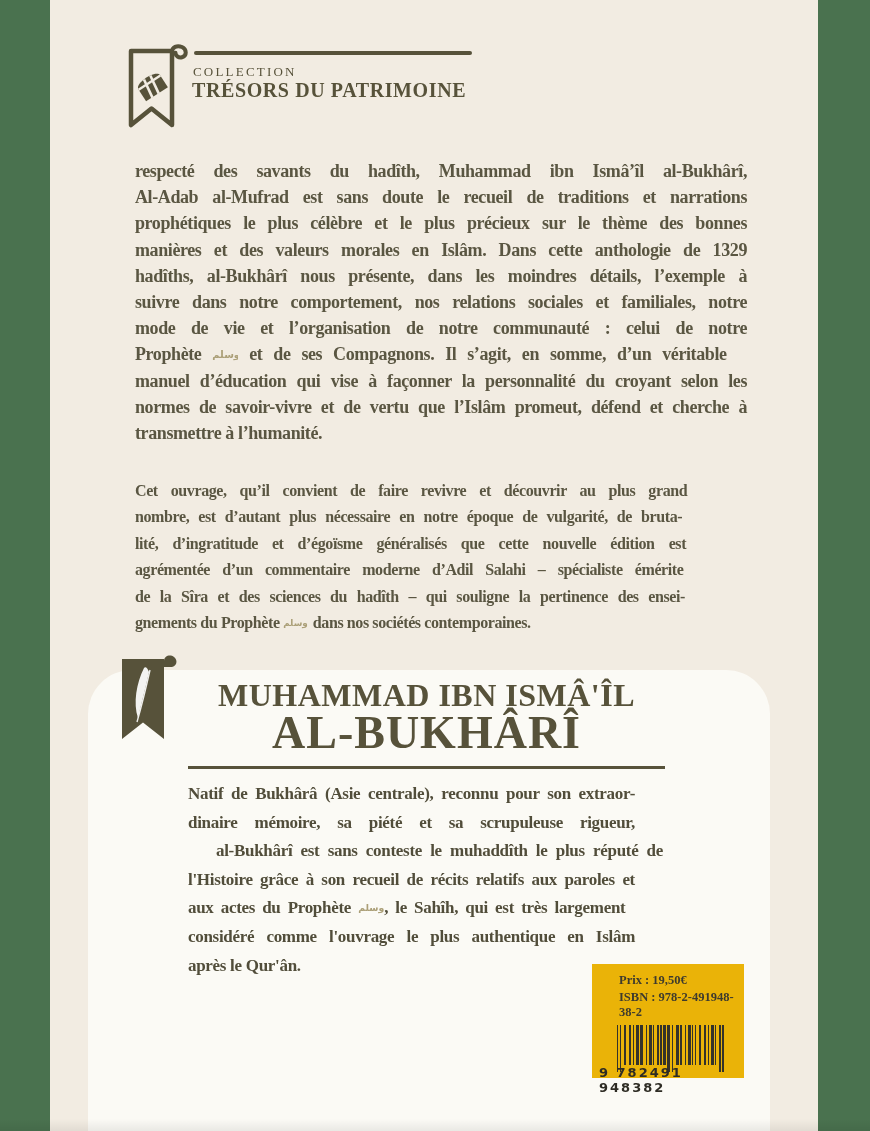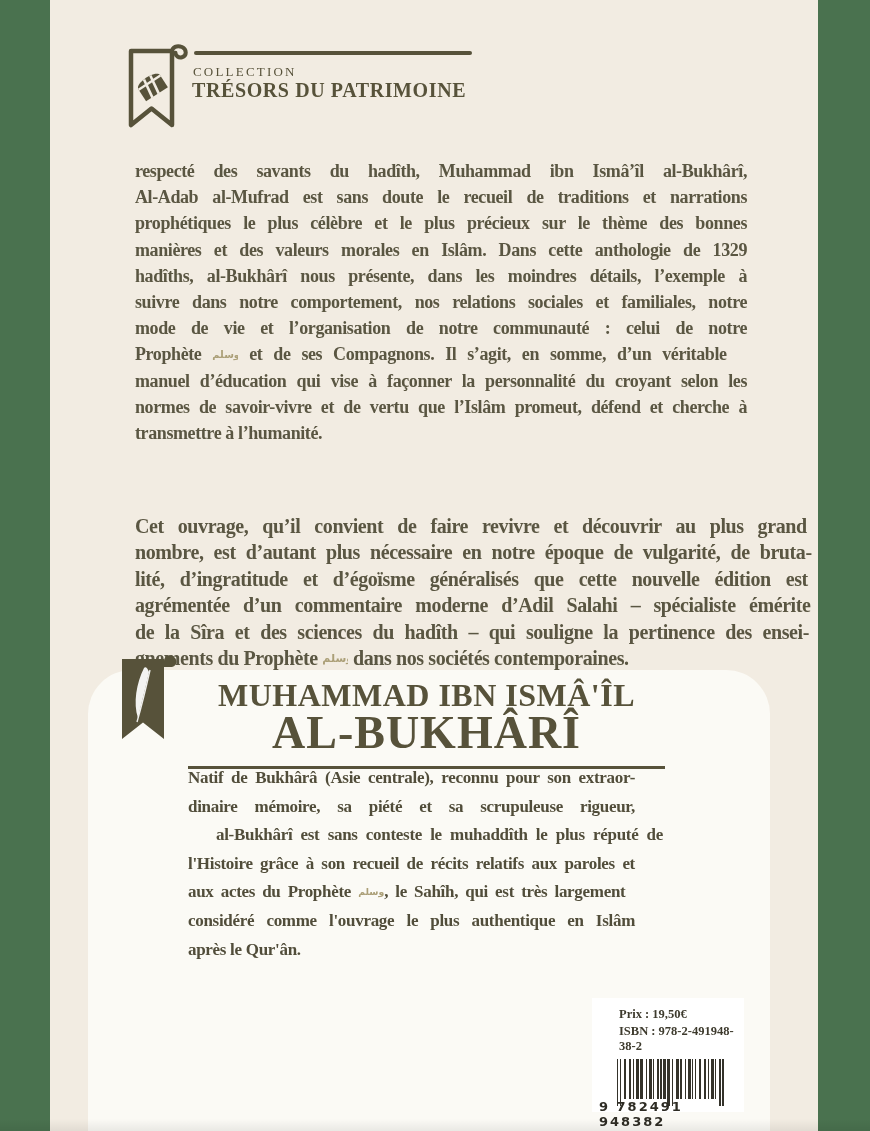--- a/index.html
+++ b/index.html
@@ -17,39 +17,39 @@
   .ribbon-svg{position:absolute;left:126px;top:44px;width:70px;height:86px;}
   .header-line{position:absolute;left:194px;top:51px;width:278px;height:4px;background:var(--ink);border-radius:2px;}
   .collection-label{position:absolute;left:193px;top:64px;font-size:13px;letter-spacing:2.2px;color:var(--ink);font-weight:400;}
   .collection-title{position:absolute;left:192px;top:79px;font-size:20px;font-weight:700;letter-spacing:.6px;color:var(--ink);}
 
   
   .para{position:absolute;font-weight:700;color:var(--text);}
   .para .line{white-space:nowrap;overflow:visible;}
   .para1{left:135px;top:158px;width:612px;font-size:18px;letter-spacing:-.4px;}
   .para1 .line{height:26.2px;line-height:26.2px;}
-  .para2{left:135px;top:478px;width:612px;font-size:20px;letter-spacing:-.4px;margin-top:35px;}
+  .para2{left:135px;top:478px;width:612px;font-size:16px;letter-spacing:-.4px;}
   .para2 .line{height:26.4px;line-height:26.4px;}
 
   .pbuh{font-family:"DejaVu Sans", sans-serif;font-size:.55em;color:#ab9f77;letter-spacing:-1px;
         display:inline-block;transform:translateY(-1px);max-width:26px;overflow:hidden;vertical-align:middle;}
 
   
   .author-panel{position:absolute;left:88px;top:670px;width:682px;height:461px;background:var(--panel);
                 border-radius:44px 44px 0 0;}
   .bookmark-svg{position:absolute;left:119px;top:655px;width:60px;height:86px;}
   .author-head{position:absolute;left:188px;top:682px;width:477px;text-align:center;color:var(--ink);}
   .author-name1{font-size:32px;font-weight:700;letter-spacing:.5px;line-height:26px;}
   .author-name2{font-size:46px;font-weight:700;letter-spacing:1px;line-height:50px;margin-top:0px;}
   .author-rule{position:absolute;left:188px;top:766px;width:477px;height:3px;background:var(--ink);}
-  .bio{left:188px;top:764px;width:447px;font-size:17px;letter-spacing:-.3px;color:#514d3a;}
+  .bio{left:188px;top:780px;width:447px;font-size:17px;letter-spacing:-.3px;color:#514d3a;}
   .bio .line{height:28.6px;line-height:28.6px;}
 
   
-  .barcode-box{position:absolute;left:592px;top:998px;width:152px;height:114px;background:#ffffff;}
+  .barcode-box{position:absolute;left:592px;top:964px;width:152px;height:114px;background:#eab308;}
   .price{margin:9px 0 0 27px;font-size:12.5px;font-weight:700;color:#3e3b2e;}
   .isbn{margin:2px 0 0 27px;font-size:12.5px;font-weight:700;color:#3e3b2e;}
   .bars{display:flex;align-items:flex-start;margin:5px 0 0 25px;width:110px;height:48px;}
   .bars span{flex:none;height:40px;}
   .bars span.b{background:var(--bc);}
   .bars span.g{height:47px;}
   .barcode-number{margin:-8px 0 0 7px;font-family:"DejaVu Sans", sans-serif;font-size:13px;
                   letter-spacing:2px;color:#2e2c24;font-weight:700;}
 
   .bottom-shade{position:absolute;left:0;bottom:0;width:870px;height:12px;

